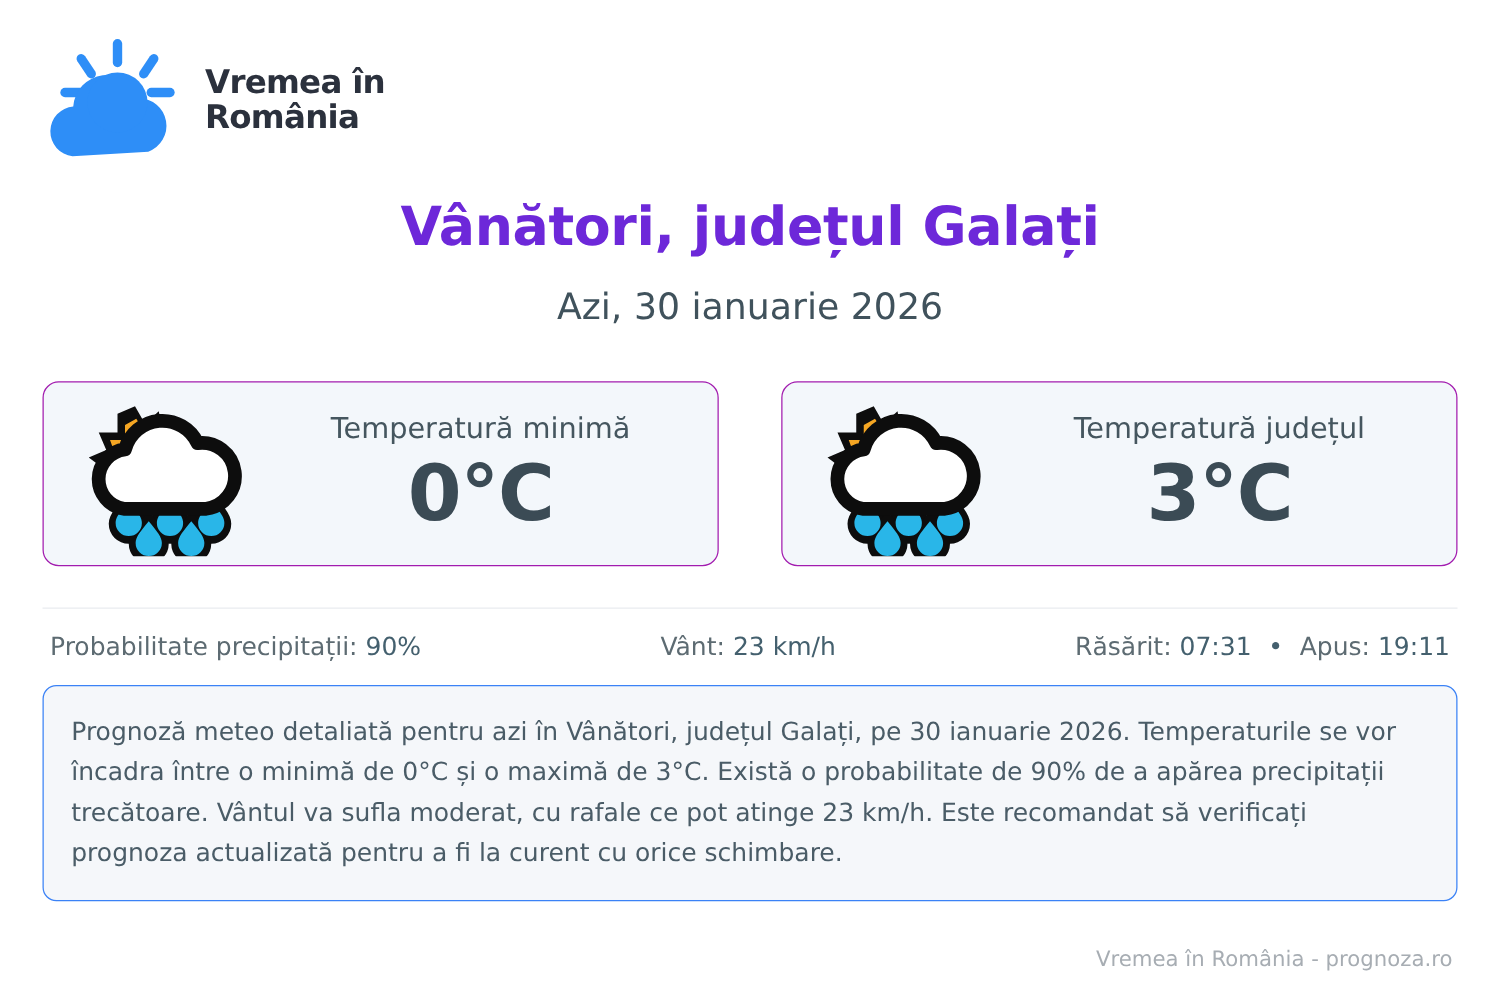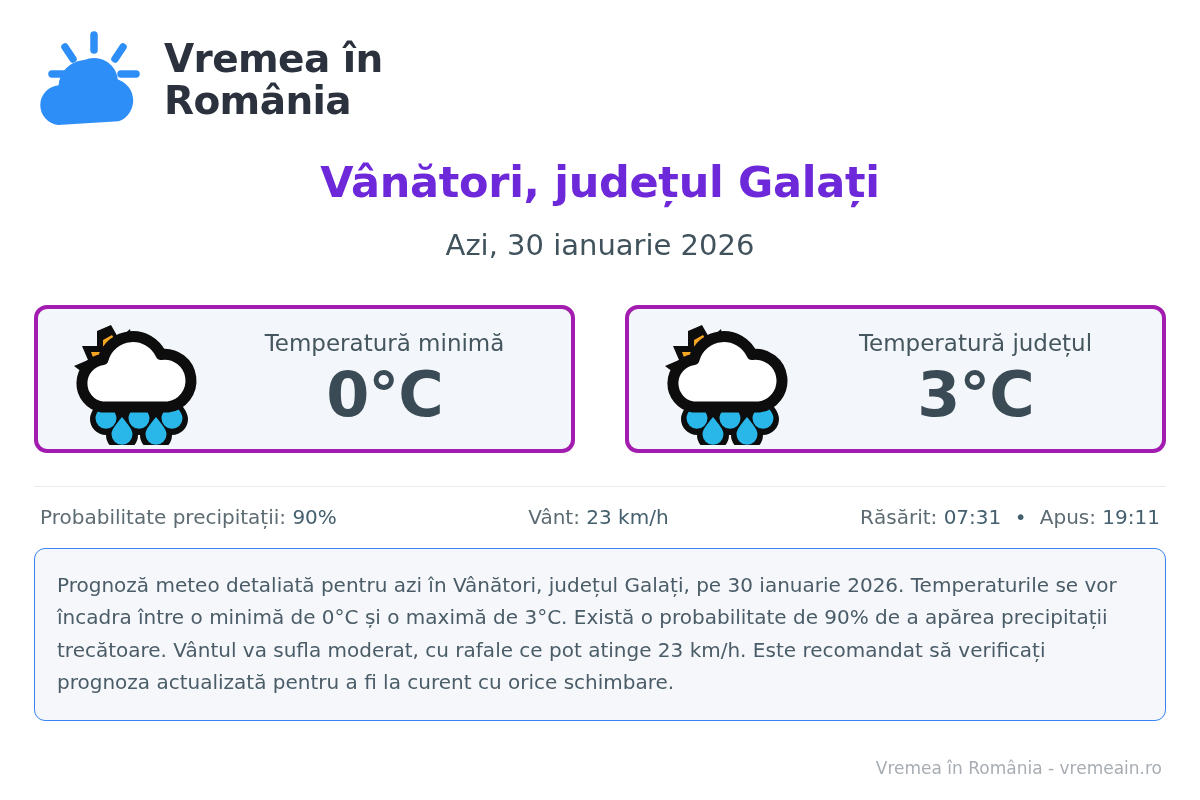--- a/index.html
+++ b/index.html
@@ -34,21 +34,21 @@
     height: 112px;
     box-sizing: border-box;
   }
   .brand-mark {
     width: 112px;
     height: 100px;
     flex: 0 0 112px;
     position: relative;
   }
   .brand-text {
-    font-size: 39px;
+    font-size: 26px;
     line-height: 1.08;
     font-weight: 700;
     color: #2b313d;
     letter-spacing: -0.6px;
     white-space: pre-line;
   }
 
   
   .headings {
     text-align: center;
@@ -72,21 +72,21 @@
 
   
   .cards {
     display: flex;
     gap: 50px;
     margin-top: 42px;
   }
   .card {
     flex: 1 1 0;
     background: #f3f7fb;
-    border: 4px solid #a21caf;
+    border: 1px solid #a21caf;
     border-radius: 13px;
     height: 148px;
     box-sizing: border-box;
     display: flex;
     align-items: center;
     padding: 0 22px 0 26px;
     gap: 16px;
   }
   .card-icon {
     width: 150px;
@@ -289,15 +289,15 @@
       <span class="stat-dot">•</span>
       <span class="stat-label">Apus:</span>
       <span class="stat-value">19:11</span>
     </div>
   </div>
 
   <div class="desc-panel">
     <p class="desc-text">Prognoză meteo detaliată pentru azi în Vânători, județul Galați, pe 30 ianuarie 2026. Temperaturile se vor încadra între o minimă de 0°C și o maximă de 3°C. Există o probabilitate de 90% de a apărea precipitații trecătoare. Vântul va sufla moderat, cu rafale ce pot atinge 23 km/h. Este recomandat să verificați prognoza actualizată pentru a fi la curent cu orice schimbare.</p>
   </div>
 
-  <div class="footer">Vremea în România - vremeain.ro</div>
+  <div class="footer">Vremea în România - prognoza.ro</div>
 
 </div>
 
 </body></html>

